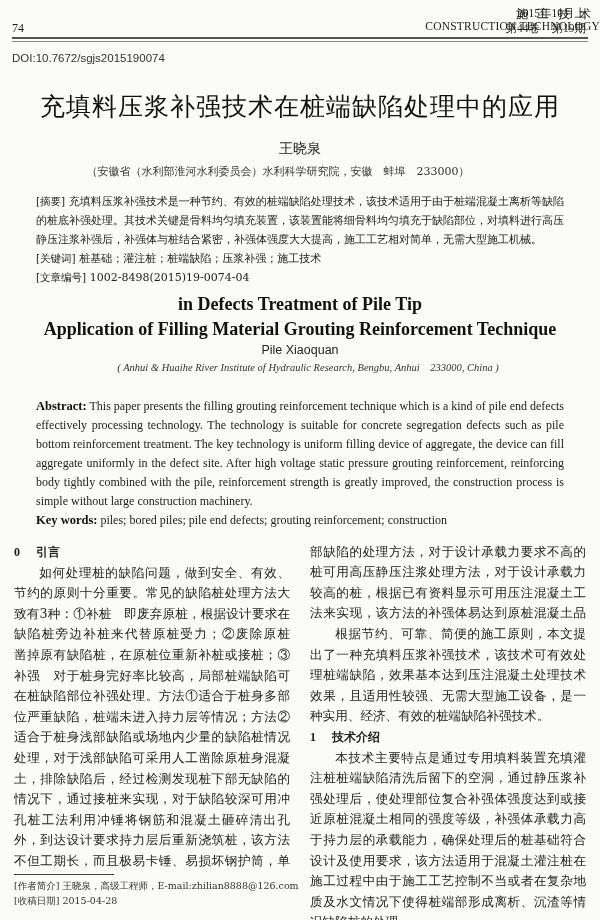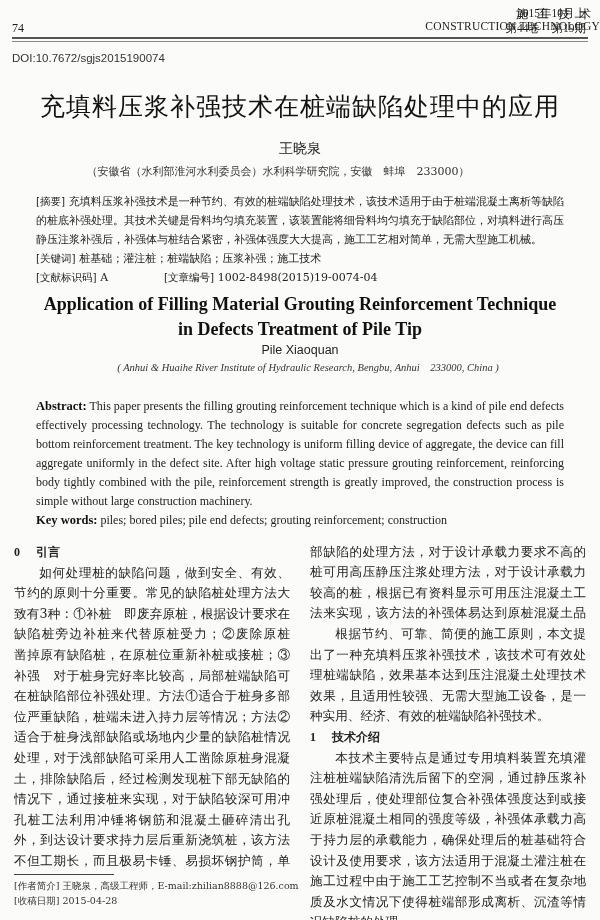--- a/index.html
+++ b/index.html
@@ -63,33 +63,29 @@
 
 <div class="abs cnblock abs-cn">
   <span class="lbl">[摘要]</span>
   <span>充填料压浆补强技术是一种节约、有效的桩端缺陷处理技术，该技术适用于由于桩端混凝土离析等缺陷的桩底补强处理。其技术关键是骨料均匀填充装置，该装置能将细骨料均匀填充于缺陷部位，对填料进行高压静压注浆补强后，补强体与桩结合紧密，补强体强度大大提高，施工工艺相对简单，无需大型施工机械。</span>
 </div>
 <div class="abs cnblock kw-cn">
   <span class="lbl">[关键词]</span>
   <span>桩基础；灌注桩；桩端缺陷；压浆补强；施工技术</span>
 </div>
 <div class="abs cnblock meta-cn">
-  <div style="width:128px">
-    <span class="lbl">[文献标识码]</span>
-    <span>A</span>
-  </div>
   <div>
     <span class="lbl">[文章编号]</span>
     <span>1002-8498(2015)19-0074-04</span>
   </div>
 </div>
 
 <div class="abs title-en">
+  <div>in Defects Treatment of Pile Tip</div>
   <div>Application of Filling Material Grouting Reinforcement Technique</div>
-  <div>in Defects Treatment of Pile Tip</div>
 </div>
 <div class="abs author-en">Pile Xiaoquan</div>
 <div class="abs affil-en">( Anhui &amp; Huaihe River Institute of Hydraulic Research, Bengbu, Anhui　233000, China )</div>
 
 <div class="abs enblock abs-en">
   <span class="en-lbl">Abstract:</span>
   <span>This paper presents the filling grouting reinforcement technique which is a kind of pile end defects effectively processing technology. The technology is suitable for concrete segregation defects such as pile bottom reinforcement treatment. The key technology is uniform filling device of aggregate, the device can fill aggregate uniformly in the defect site. After high voltage static pressure grouting reinforcement, reinforcing body tightly combined with the pile, reinforcement strength is greatly improved, the construction process is simple without large construction machinery.</span>
 </div>
 <div class="abs enblock kw-en">
   <span class="en-lbl">Key words:</span>

